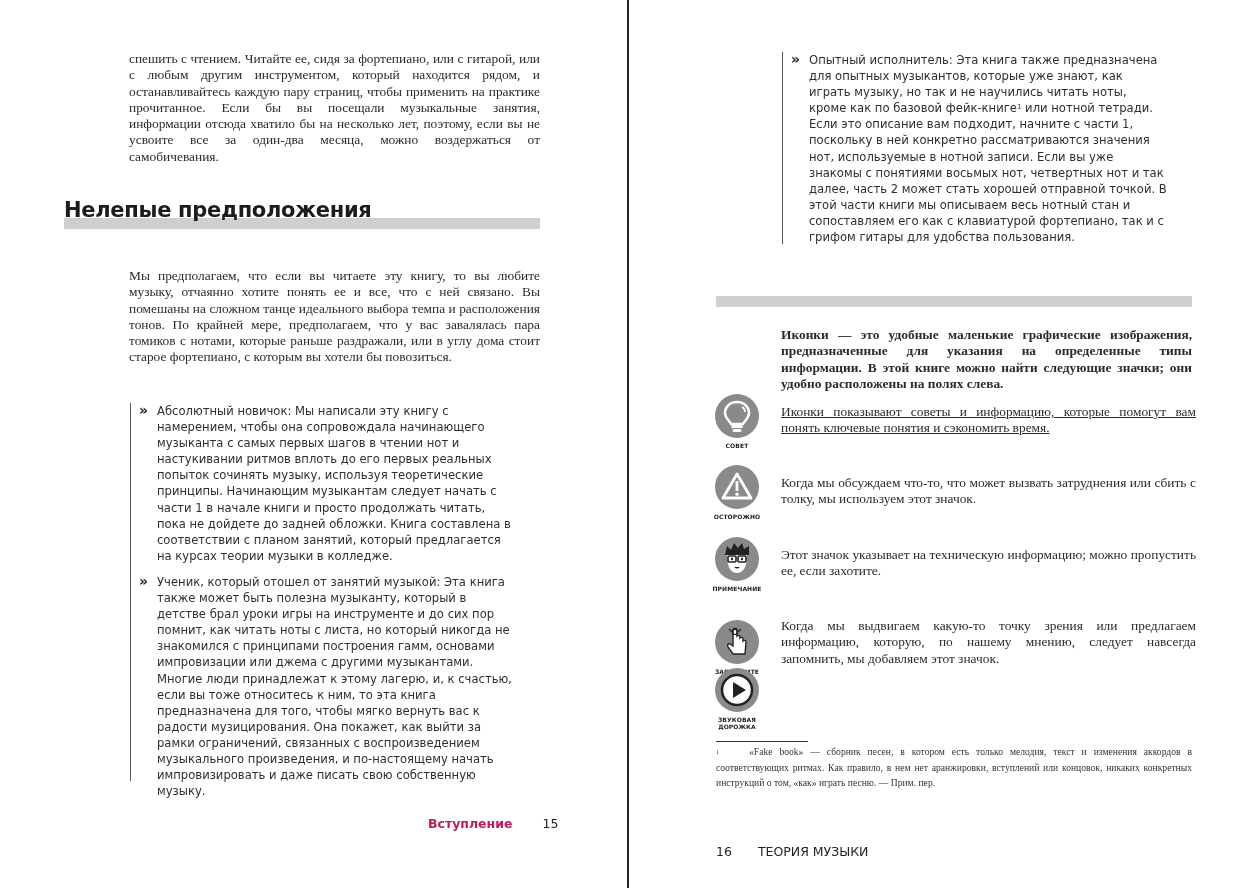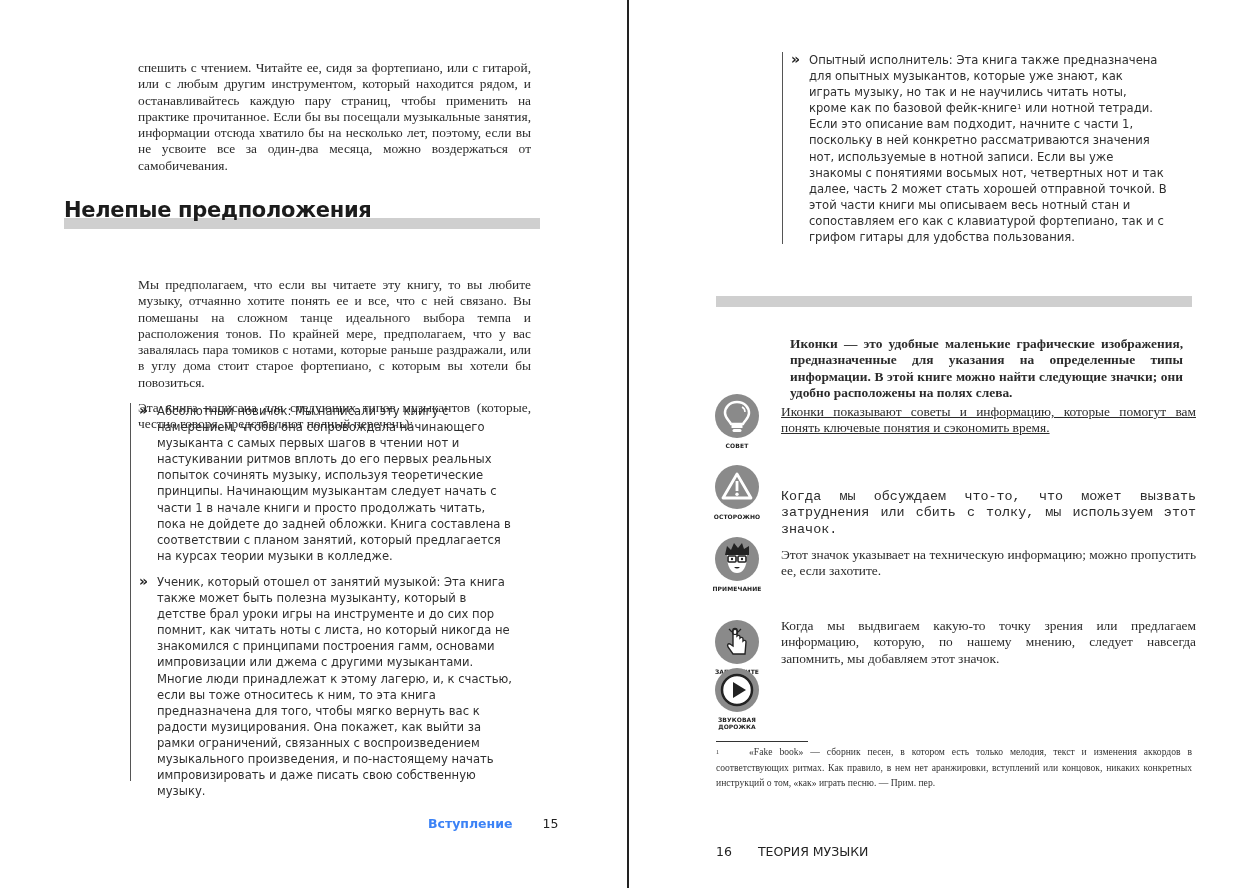--- a/index.html
+++ b/index.html
@@ -4,21 +4,21 @@
 <style>
   html, body { margin: 0; padding: 0; }
   body {
     width: 1256px; height: 888px; background: #ffffff; position: relative; overflow: hidden;
     color: #2a2a2a;
   }
   .divider { position: absolute; left: 627px; top: 0; width: 2px; height: 888px; background: #222; }
   .serif { font-family: "Liberation Serif", "DejaVu Serif", serif; font-size: 13.4px; line-height: 16.3px; color: #2b2b2b; }
   .sans { font-family: "DejaVu Sans", "Liberation Sans", sans-serif; font-size: 11.6px; line-height: 16.1px; color: #2f2f2f; }
   .block { position: absolute; text-align: justify; }
-  .block p { margin: 9px; }
+  .block p { margin: 0; }
   .heading-wrap { position: absolute; }
   .heading-bar { position: absolute; left: 0; right: 0; height: 11px; background: #cfcfcf; }
   .heading-text {
     position: relative; font-family: "DejaVu Sans", "Liberation Sans", sans-serif; font-weight: bold;
     font-size: 21px; letter-spacing: -0.3px; color: #1c1c1c; white-space: nowrap;
   }
   .bullet-box { position: absolute; border-left: 1.5px solid #555; }
   .bullet { position: relative; padding-left: 26px; text-align: left; }
   .bullet-mark {
     position: absolute; left: 8px; top: -1px; font-family: "DejaVu Sans", sans-serif; font-weight: bold;
@@ -30,42 +30,41 @@
   .icon-circle svg { position: absolute; left: 0; top: 0; }
   .icon-label {
     font-family: "DejaVu Sans", sans-serif; font-weight: bold; font-size: 6px; line-height: 7px; color: #222;
     margin-top: 4px; letter-spacing: 0.1px; white-space: nowrap;
   }
   .icon-text { position: absolute; left: 69px; right: 0; text-align: justify; }
   .footnote-rule { position: absolute; left: 716px; top: 741px; width: 92px; height: 1px; background: #333; }
   .footnote { position: absolute; left: 716px; top: 744px; width: 476px; font-family: "Liberation Serif", serif; font-size: 9.6px; line-height: 15.5px; color: #333; text-align: justify; }
   .footnote sup { font-size: 6px; vertical-align: top; position: relative; top: 1px; }
   .folio { position: absolute; top: 816px; font-family: "DejaVu Sans", sans-serif; font-size: 12.5px; color: #222; white-space: nowrap; }
-  .folio .section { color: #3b82f6; font-weight: bold; }
+  .folio .section { color: #be185d; font-weight: bold; }
   sup.fn { font-size: 7px; vertical-align: top; position: relative; top: -1px; }
   .url-gap { display: inline-block; width: 48px; }
   .url-gap2 { display: inline-block; width: 34px; }
 </style>
 </head>
 <body>
 
 <div class="divider"></div>
 
 <div class="block serif" style="left:129px; top:51px; width:411px;">
   <p>спешить с чтением. Читайте ее, сидя за фортепиано, или с гитарой, или с любым другим инструментом, который находится рядом, и останавливайтесь каждую пару страниц, чтобы применить на практике прочитанное. Если бы вы посещали музыкальные занятия, информации отсюда хватило бы на несколько лет, поэтому, если вы не усвоите все за один-два месяца, можно воздержаться от самобичевания.</p>
 </div>
 
 <div class="heading-wrap" style="left:64px; top:198px; width:476px; height:32px;">
   <div class="heading-bar" style="top:20px;"></div>
   <div class="heading-text">Нелепые предположения</div>
 </div>
 
 <div class="block serif" style="left:129px; top:268px; width:411px;">
   <p>Мы предполагаем, что если вы читаете эту книгу, то вы любите музыку, отчаянно хотите понять ее и все, что с ней связано. Вы помешаны на сложном танце идеального выбора темпа и расположения тонов. По крайней мере, предполагаем, что у вас завалялась пара томиков с нотами, которые раньше раздражали, или в углу дома стоит старое фортепиано, с которым вы хотели бы повозиться.</p>
-  <p style="margin-top:9px;">Эта книга написана для следующих типов музыкантов (которые, честно говоря, представляют полный перечень):</p>
 </div>
 
 <div class="bullet-box sans" style="left:130px; top:403px; width:388px; height:378px;">
   <div class="bullet" style="padding-right:4px;">
     <span class="bullet-mark">»</span>
     <span>Абсолютный новичок: Мы написали эту книгу с намерением, чтобы она сопровождала начинающего музыканта с самых первых шагов в чтении нот и настукивании ритмов вплоть до его первых реальных попыток сочинять музыку, используя теоретические принципы. Начинающим музыкантам следует начать с части 1 в начале книги и просто продолжать читать, пока не дойдете до задней обложки. Книга составлена в соответствии с планом занятий, который предлагается на курсах теории музыки в колледже.</span>
   </div>
   <div class="bullet" style="margin-top:10px; padding-right:4px;">
     <span class="bullet-mark">»</span>
     <span>Ученик, который отошел от занятий музыкой: Эта книга также может быть полезна музыканту, который в детстве брал уроки игры на инструменте и до сих пор помнит, как читать ноты с листа, но который никогда не знакомился с принципами построения гамм, основами импровизации или джема с другими музыкантами. Многие люди принадлежат к этому лагерю, и, к счастью, если вы тоже относитесь к ним, то эта книга предназначена для того, чтобы мягко вернуть вас к радости музицирования. Она покажет, как выйти за рамки ограничений, связанных с воспроизведением музыкального произведения, и по-настоящему начать импровизировать и даже писать свою собственную музыку.</span>
@@ -112,21 +111,21 @@
   <div class="icon-col">
     <div class="icon-circle">
       <svg width="44" height="44" viewBox="0 0 44 44">
         <path d="M22 9 L36 33 L8 33 Z" fill="none" stroke="#fff" stroke-width="2.8" stroke-linejoin="round"></path>
         <rect x="20.6" y="16" width="2.8" height="10" fill="#fff"></rect>
         <circle cx="22" cy="29.3" r="1.7" fill="#fff"></circle>
       </svg>
     </div>
     <div class="icon-label">ОСТОРОЖНО</div>
   </div>
-  <div class="icon-text serif" style="top:24px;font-family:Liberation Mono, monospace;">Когда мы обсуждаем что-то, что может вызвать затруднения или сбить с толку, мы используем этот значок.</div>
+  <div class="icon-text serif" style="top:10px;">Когда мы обсуждаем что-то, что может вызвать затруднения или сбить с толку, мы используем этот значок.</div>
 </div>
 
 <div class="icon-row" style="top:537px; height:60px;">
   <div class="icon-col">
     <div class="icon-circle">
       <svg width="44" height="44" viewBox="0 0 44 44">
         <path d="M10 18 L12 9 L16 13 L19 6 L23 11 L27 6 L29 12 L34 9 L34 18 Z" fill="#222"></path>
         <path d="M12 18 C12 30 16 36 22 36 C28 36 32 30 32 18 Z" fill="#fff"></path>
         <rect x="13" y="19" width="8" height="6" rx="1" fill="#fff" stroke="#222" stroke-width="1.6"></rect>
         <rect x="23" y="19" width="8" height="6" rx="1" fill="#fff" stroke="#222" stroke-width="1.6"></rect>

